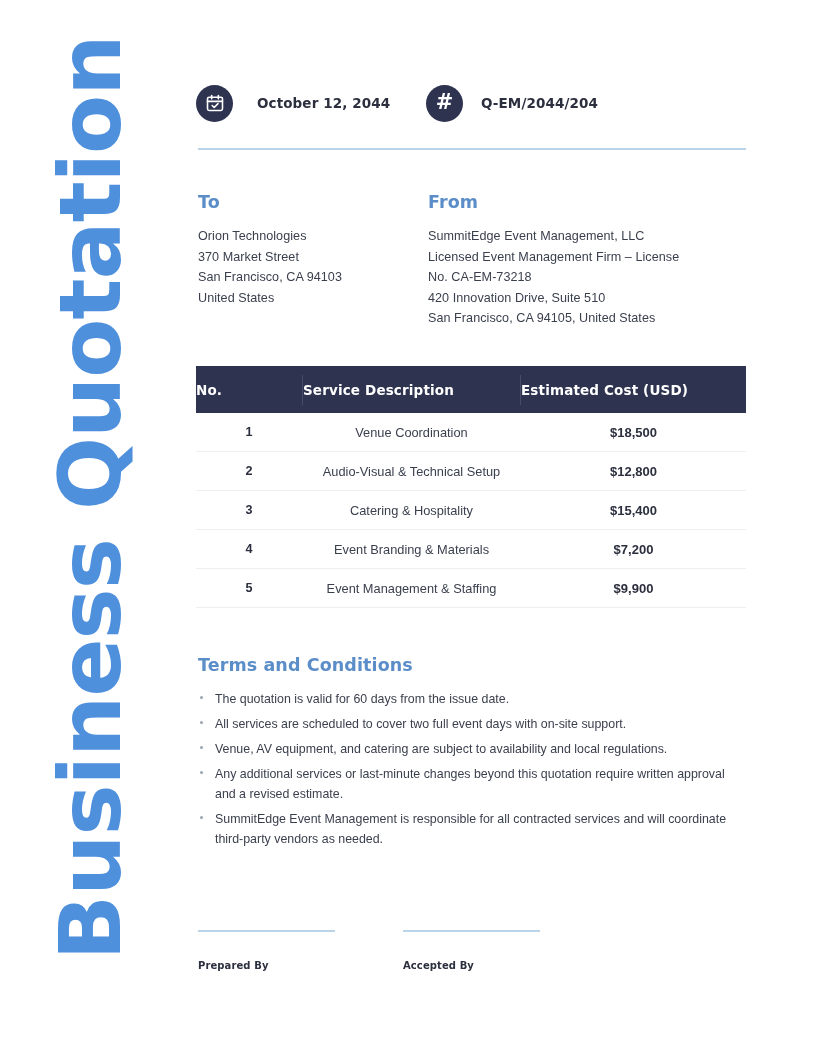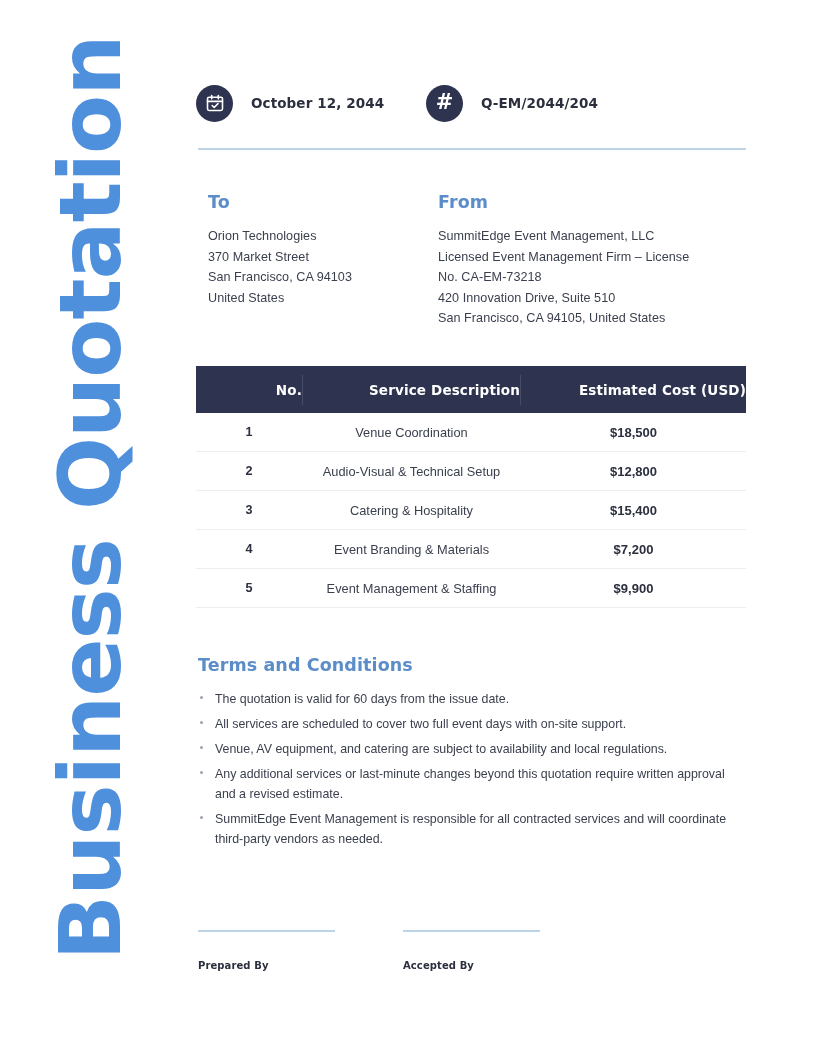--- a/index.html
+++ b/index.html
@@ -66,21 +66,21 @@
     left: 0;
     width: 560px;
     height: 46px;
     display: flex;
     align-items: center;
   }
   .meta-item {
     display: flex;
     align-items: center;
   }
-  .meta-item.date-item { width: 230px; }
+  .meta-item.date-item { width: 230px; gap: 6px; }
   .badge {
     width: 37px;
     height: 37px;
     border-radius: 50%;
     background: #2e3350;
     display: flex;
     align-items: center;
     justify-content: center;
     flex: 0 0 auto;
   }
@@ -109,21 +109,21 @@
     left: 2px;
     width: 548px;
     height: 2px;
     background: #bcd4e8;
   }
 
   
   .parties {
     position: absolute;
     top: 192px;
-    left: 12px;
+    left: 2px;
     width: 558px;
     display: flex;
   }
   .party { width: 230px; }
   .party.from { width: 328px; }
   .party-heading {
     font-family: "DejaVu Sans", sans-serif;
     font-weight: 700;
     font-size: 17.5px;
     color: #5b8dc8;
@@ -148,21 +148,21 @@
     display: flex;
     background: #2e3350;
     height: 47px;
     align-items: center;
   }
   .th {
     font-family: "DejaVu Sans", sans-serif;
     font-weight: 700;
     font-size: 13.5px;
     color: #ffffff;
-    text-align: right;
+    text-align: left;
     letter-spacing: 0.15px;
     height: 30px;
     line-height: 30px;
   }
   .col-no    { width: 106px; }
   .col-desc  { width: 219px; border-left: 1px solid #474c69; border-right: 1px solid #474c69; }
   .col-cost  { width: 225px; }
 
   .trow {
     display: flex;

